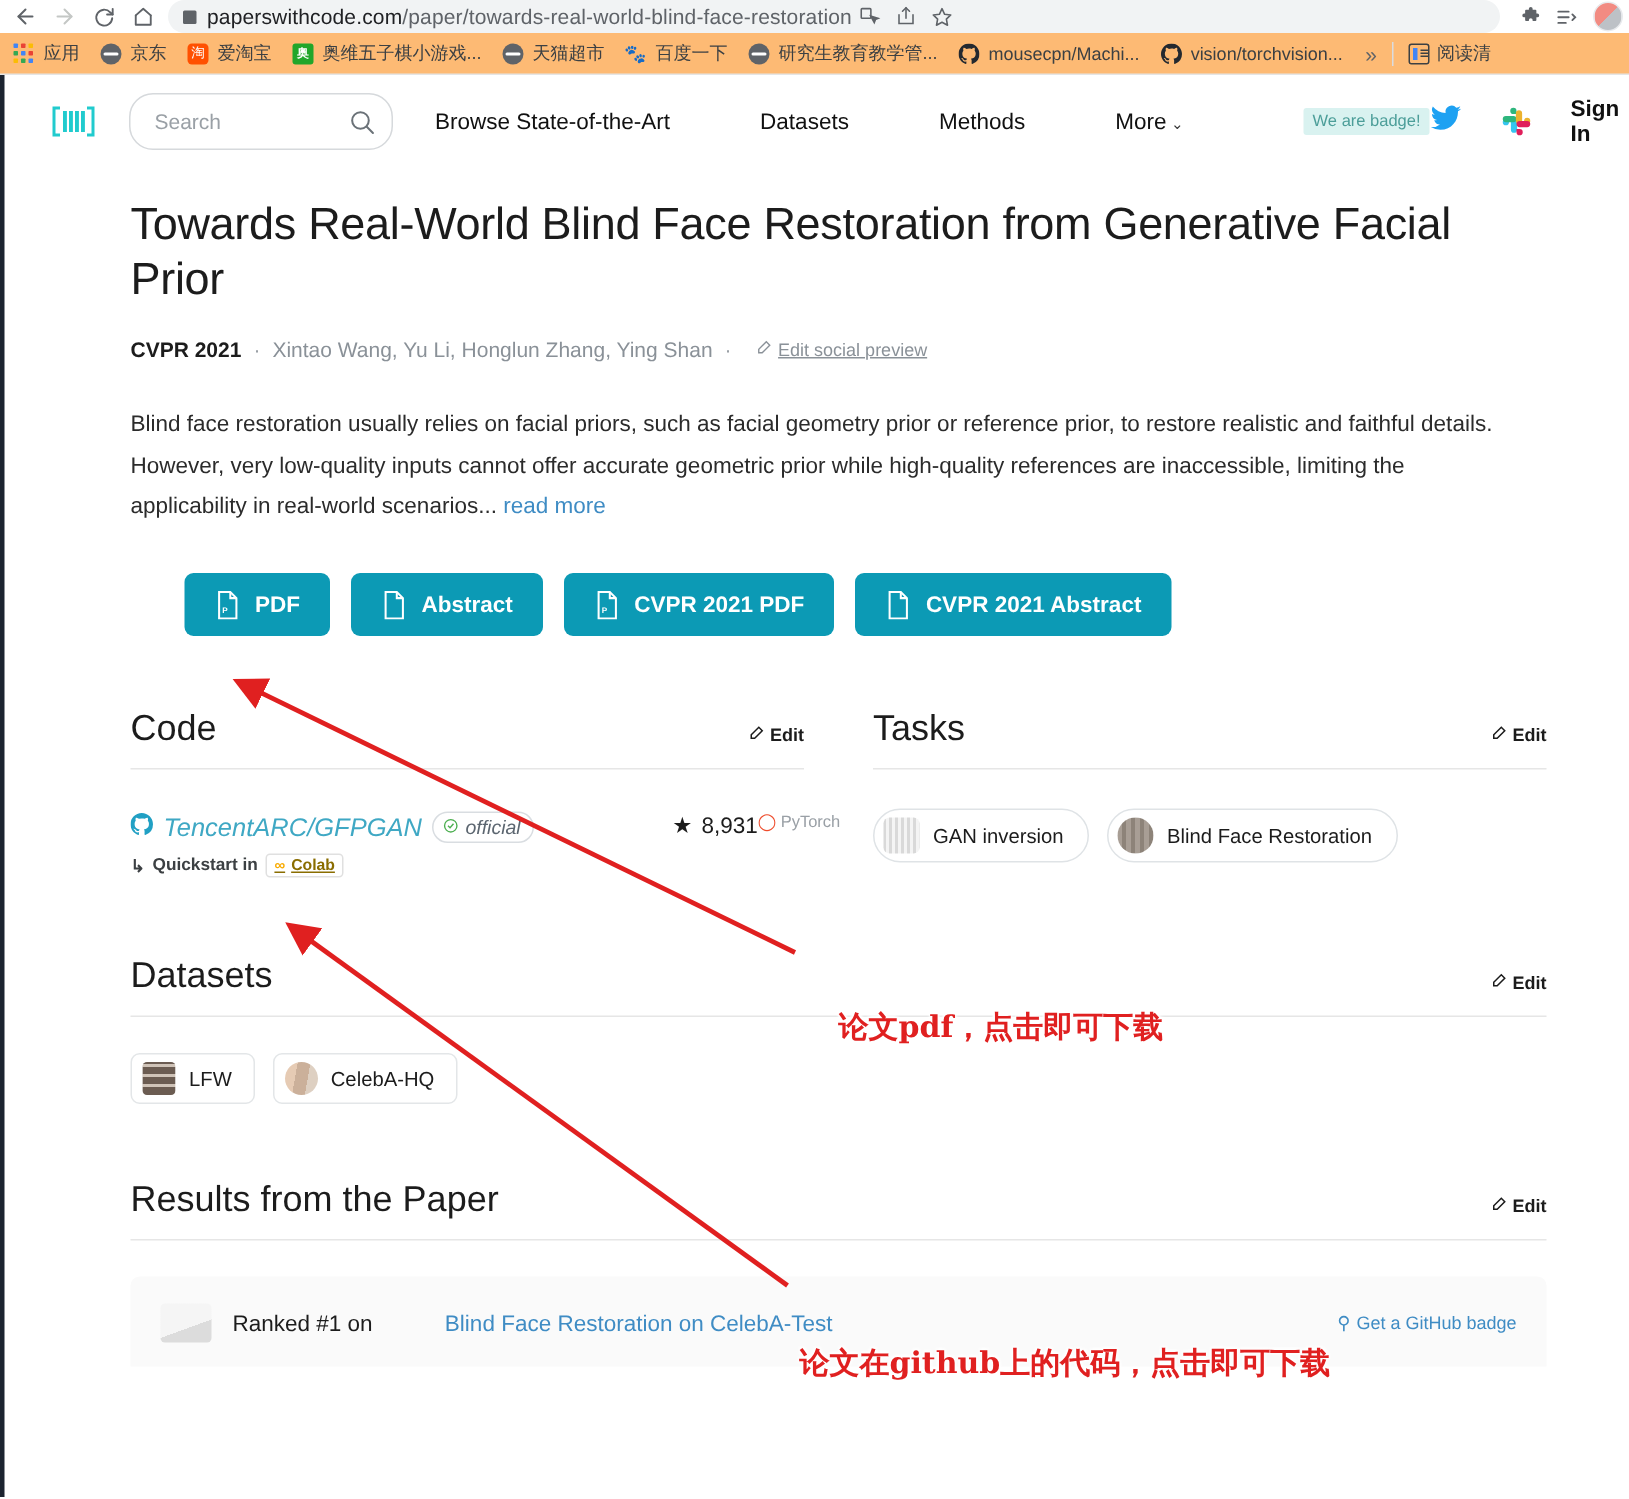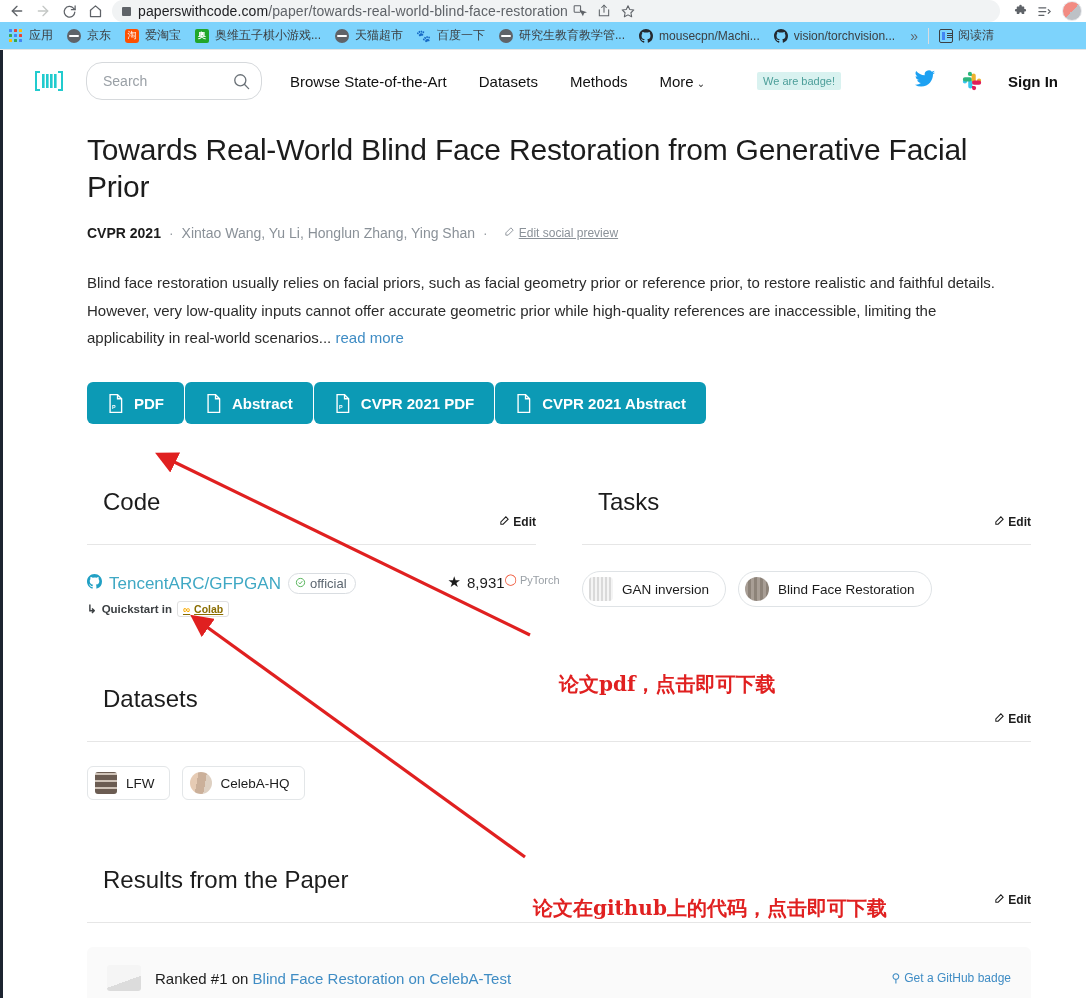--- a/index.html
+++ b/index.html
@@ -76,21 +76,21 @@
     flex: 0 0 auto;
     border: 1px solid #e8eaed;
   }
 
   
   .bookmarks-row {
     height: 28px;
     display: flex;
     align-items: center;
     padding: 0 8px;
-    background: #7dd3fc;
+    background: #fdba74;
     border-bottom: 1px solid #e5e5e5;
     overflow: hidden;
     white-space: nowrap;
   }
   .bm {
     display: flex; align-items: center;
     margin-right: 13px;
     font-size: 12px;
     color: #3c4043;
     flex: 0 0 auto;
@@ -178,21 +178,21 @@
     border: none; outline: none;
     font-size: 14px;
     color: #1c1c1c;
     width: 120px;
     background: transparent;
     font-family: "Liberation Sans", sans-serif;
   }
   .searchbox input::placeholder { color: #9aa0a6; }
   .search-ico { margin-left: auto; color:#5f6368; display:flex; }
 
-  .nav-links { display: flex; align-items: center; margin-left: 28px; }
+  .nav-links { display: flex; align-items: center; margin-left: 28px; gap: 28px; }
   .nav-links a {
     font-size: 15px;
     color: #111;
     text-decoration: none;
     margin-right: 32px;
     font-weight: 500;
     white-space: nowrap;
   }
   .nav-links a:last-child { margin-right: 0; }
   .caret { font-size: 10px; margin-left: 3px; color:#333; }
@@ -243,21 +243,21 @@
 
   .abstract {
     margin-top: 28px;
     font-size: 15px;
     line-height: 1.85;
     color: #2b2b2b;
     max-width: 930px;
   }
   .abstract a.readmore { color: #3f8cc4; text-decoration: none; }
 
-  .btn-row { margin-top: 30px; display: flex; gap: 1px; }
+  .btn-row { margin-top: 30px; display: flex; gap: 14px; margin-left: 36px; }
   .btn {
     background: #0c9ab5;
     color: #fff;
     border-radius: 6px;
     height: 42px;
     padding: 0 20px;
     display: inline-flex;
     align-items: center;
     gap: 10px;
     font-size: 15px;
@@ -271,31 +271,31 @@
 
   
   .cols { display: flex; margin-top: 48px; gap: 46px; }
   .col { flex: 1 1 0; min-width: 0; }
   .sec-head {
     display: flex; align-items: flex-end; justify-content: space-between;
     padding-bottom: 12px;
     border-bottom: 1px solid #e6e6e6;
   }
   .sec-head h2 {
-    font-size: 24px; font-weight: 400; color: #1c1c1c; margin: 16px;
+    font-size: 24px; font-weight: 400; color: #1c1c1c; margin: 0;
   }
   .edit-link {
     font-size: 12px; color: #1c1c1c; font-weight: 700;
     display: inline-flex; align-items: center; gap: 3px; text-decoration: none;
     margin-bottom: 3px;
   }
 
   .code-row { margin-top: 28px; display: flex; align-items: flex-start; }
   .repo-block { flex: 0 0 auto; }
-  .repo-line { display: flex; align-items: center; gap: 7px; }
+  .repo-line { display: flex; align-items: center; gap: 7px; font-style: italic; }
   .repo-name { color: #3fa8c4; font-size: 17px; text-decoration: none; }
   .official-badge {
     border: 1px solid #d9dde1;
     border-radius: 11px;
     font-size: 13px;
     color: #5c6670;
     padding: 2px 8px 2px 6px;
     display: inline-flex; align-items: center; gap: 4px;
   }
   .check-circ { color:#4caf50; font-size:10px; }
@@ -383,21 +383,21 @@
     height: 60px;
     overflow: hidden;
   }
   .result-inner { display:flex; align-items:center; }
   .result-thumb {
     width: 34px; height: 26px; background: #efefef;
     border-radius: 3px; flex:0 0 auto; margin-right: 14px;
     background: linear-gradient(160deg,#f5f5f5 0 60%,#dcdcdc 60% 100%);
   }
   .result-text { font-size: 15px; color:#1c1c1c; }
-  .result-text a { color: #3f8cc4; text-decoration: none; }
+  .result-text a { color: #3f8cc4; text-decoration: none; margin-left: 44px; }
   .badge-link {
     margin-left: auto; font-size: 12px; color: #3f8cc4; text-decoration: none;
     display:flex; align-items:center; gap:4px;
   }
 
   
   #annotations {
     position: absolute; left: 0; top: 0;
     width: 1086px; height: 948px;
     pointer-events: none;

